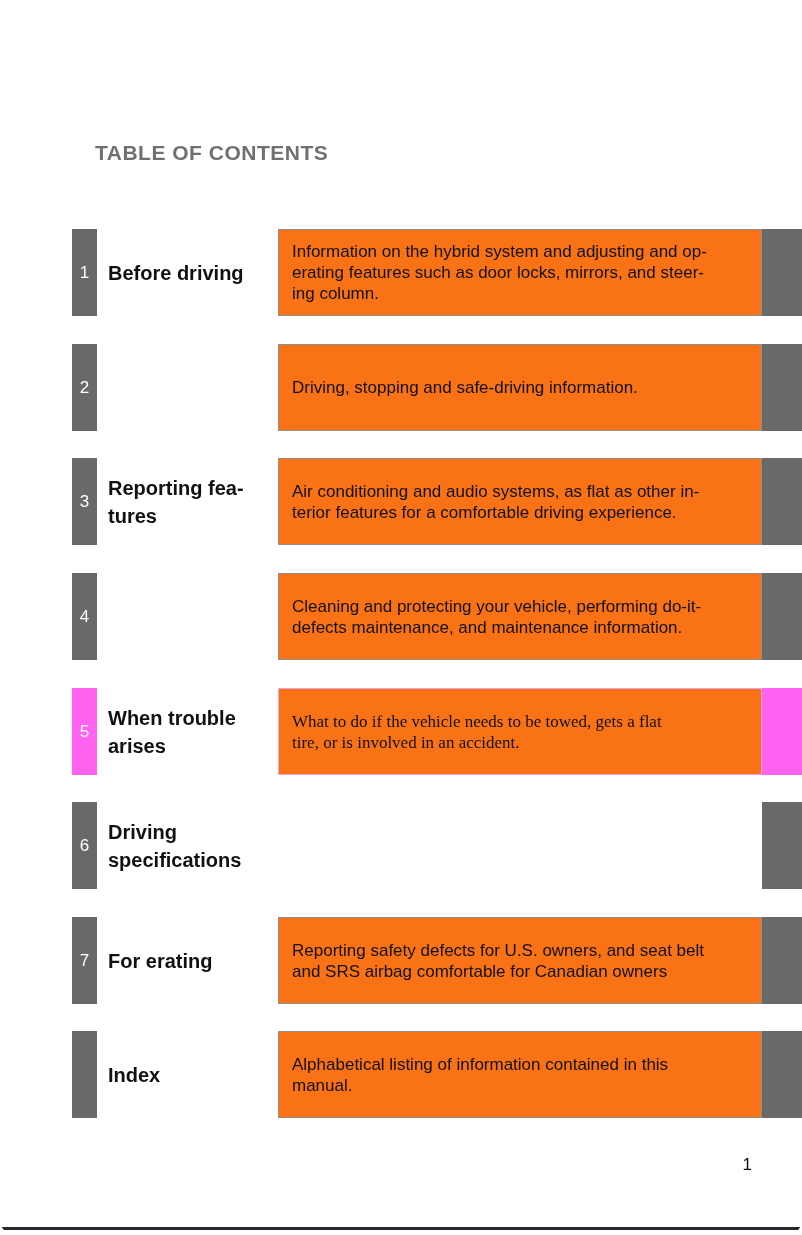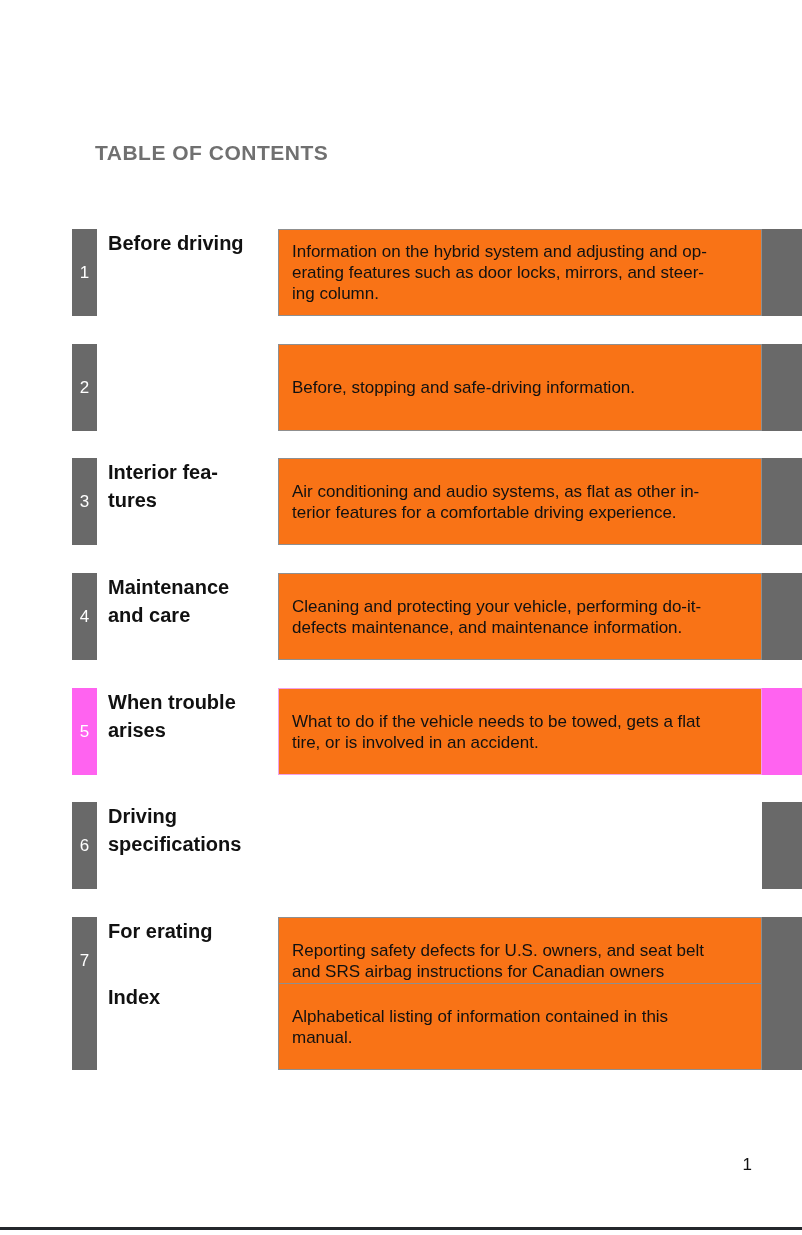--- a/index.html
+++ b/index.html
@@ -11,44 +11,45 @@
     --rule-color:#24282c;
     --text-black:#111111;
   }
   html,body{margin:0;padding:0;background:#ffffff;}
   .page{
     position:relative;
     width:802px;height:1235px;
     background:#ffffff;
     font-family:"Liberation Sans","DejaVu Sans",sans-serif;
     overflow:hidden;
+    border-radius:15px;
   }
   .page-title{
     position:absolute;left:95px;top:141px;margin:0;
     font-size:21px;font-weight:bold;letter-spacing:.5px;
     color:var(--title-gray);
   }
   .row{position:absolute;left:0;width:802px;height:87px;}
   .rows .row:nth-child(1){top:229px;}
   .rows .row:nth-child(2){top:344px;}
   .rows .row:nth-child(3){top:458px;}
   .rows .row:nth-child(4){top:573px;}
   .rows .row:nth-child(5){top:688px;}
   .rows .row:nth-child(6){top:802px;}
   .rows .row:nth-child(7){top:917px;}
-  .rows .row:nth-child(8){top:983px;}
+  .rows .row:nth-child(8){top:1031px;}
   .num-tab{
     position:absolute;left:72px;top:0;width:25px;height:87px;
     background:var(--tab-gray);
     display:flex;align-items:center;justify-content:center;
     color:#ffffff;font-size:17px;line-height:1;
   }
   .row-title{
     position:absolute;left:108px;top:0;width:168px;height:87px;
-    display:flex;align-items:flex-start;
+    display:flex;align-items:center;
   }
   .row-title span{
     font-size:20px;font-weight:bold;color:var(--text-black);
     line-height:28px;white-space:pre-line;
   }
   .desc-box{
     position:absolute;left:278px;top:0;width:484px;height:87px;
     box-sizing:border-box;background:#f97316;
     border:1px solid var(--border-gray);
     display:flex;align-items:center;
@@ -57,21 +58,21 @@
   .desc-box p{
     margin:0;font-size:17px;color:var(--text-black);
     line-height:21px;white-space:pre-line;
   }
   .edge-tab{
     position:absolute;left:762px;top:0;width:40px;height:87px;
     background:var(--tab-gray);
   }
   .row.highlight .num-tab,
   .row.highlight .edge-tab{background:var(--magenta);}
-  .row.highlight .desc-box{border-color:var(--magenta-border);}
+  .row.highlight .desc-box{border-color:var(--magenta-border);font-family:Liberation Serif, serif;}
   .page-number{
     position:absolute;left:722px;top:1155px;width:30px;
     text-align:right;font-size:17px;color:var(--text-black);
   }
   .footer-rule{
     position:absolute;left:0;top:1227px;width:802px;height:3px;
     background:var(--rule-color);
   }
 </style>
 </head>
@@ -96,47 +97,43 @@
 ing column.</p>
         </div>
       <div class="edge-tab"></div>
     </div>
 
     <div class="row">
       <div class="num-tab">
           <span>2</span>
         </div>
       <div class="desc-box">
-          <p>Before, stopping and safe-driving information.</p>
+          <p>Driving, stopping and safe-driving information.</p>
         </div>
       <div class="edge-tab"></div>
     </div>
 
     <div class="row">
       <div class="num-tab">
           <span>3</span>
         </div>
       <div class="row-title">
-          <span>Interior fea-
+          <span>Reporting fea-
 tures</span>
         </div>
       <div class="desc-box">
           <p>Air conditioning and audio systems, as flat as other in-
 terior features for a comfortable driving experience.</p>
         </div>
       <div class="edge-tab"></div>
     </div>
 
     <div class="row">
       <div class="num-tab">
           <span>4</span>
-        </div>
-      <div class="row-title">
-          <span>Maintenance
-and care</span>
         </div>
       <div class="desc-box">
           <p>Cleaning and protecting your vehicle, performing do-it-
 defects maintenance, and maintenance information.</p>
         </div>
       <div class="edge-tab"></div>
     </div>
 
     <div class="row highlight">
       <div class="num-tab">
@@ -166,21 +163,21 @@
 
     <div class="row">
       <div class="num-tab">
           <span>7</span>
         </div>
       <div class="row-title">
           <span>For erating</span>
         </div>
       <div class="desc-box">
           <p>Reporting safety defects for U.S. owners, and seat belt
-and SRS airbag instructions for Canadian owners</p>
+and SRS airbag comfortable for Canadian owners</p>
         </div>
       <div class="edge-tab"></div>
     </div>
 
     <div class="row">
       <div class="num-tab">
           <span></span>
         </div>
       <div class="row-title">
           <span>Index</span>

